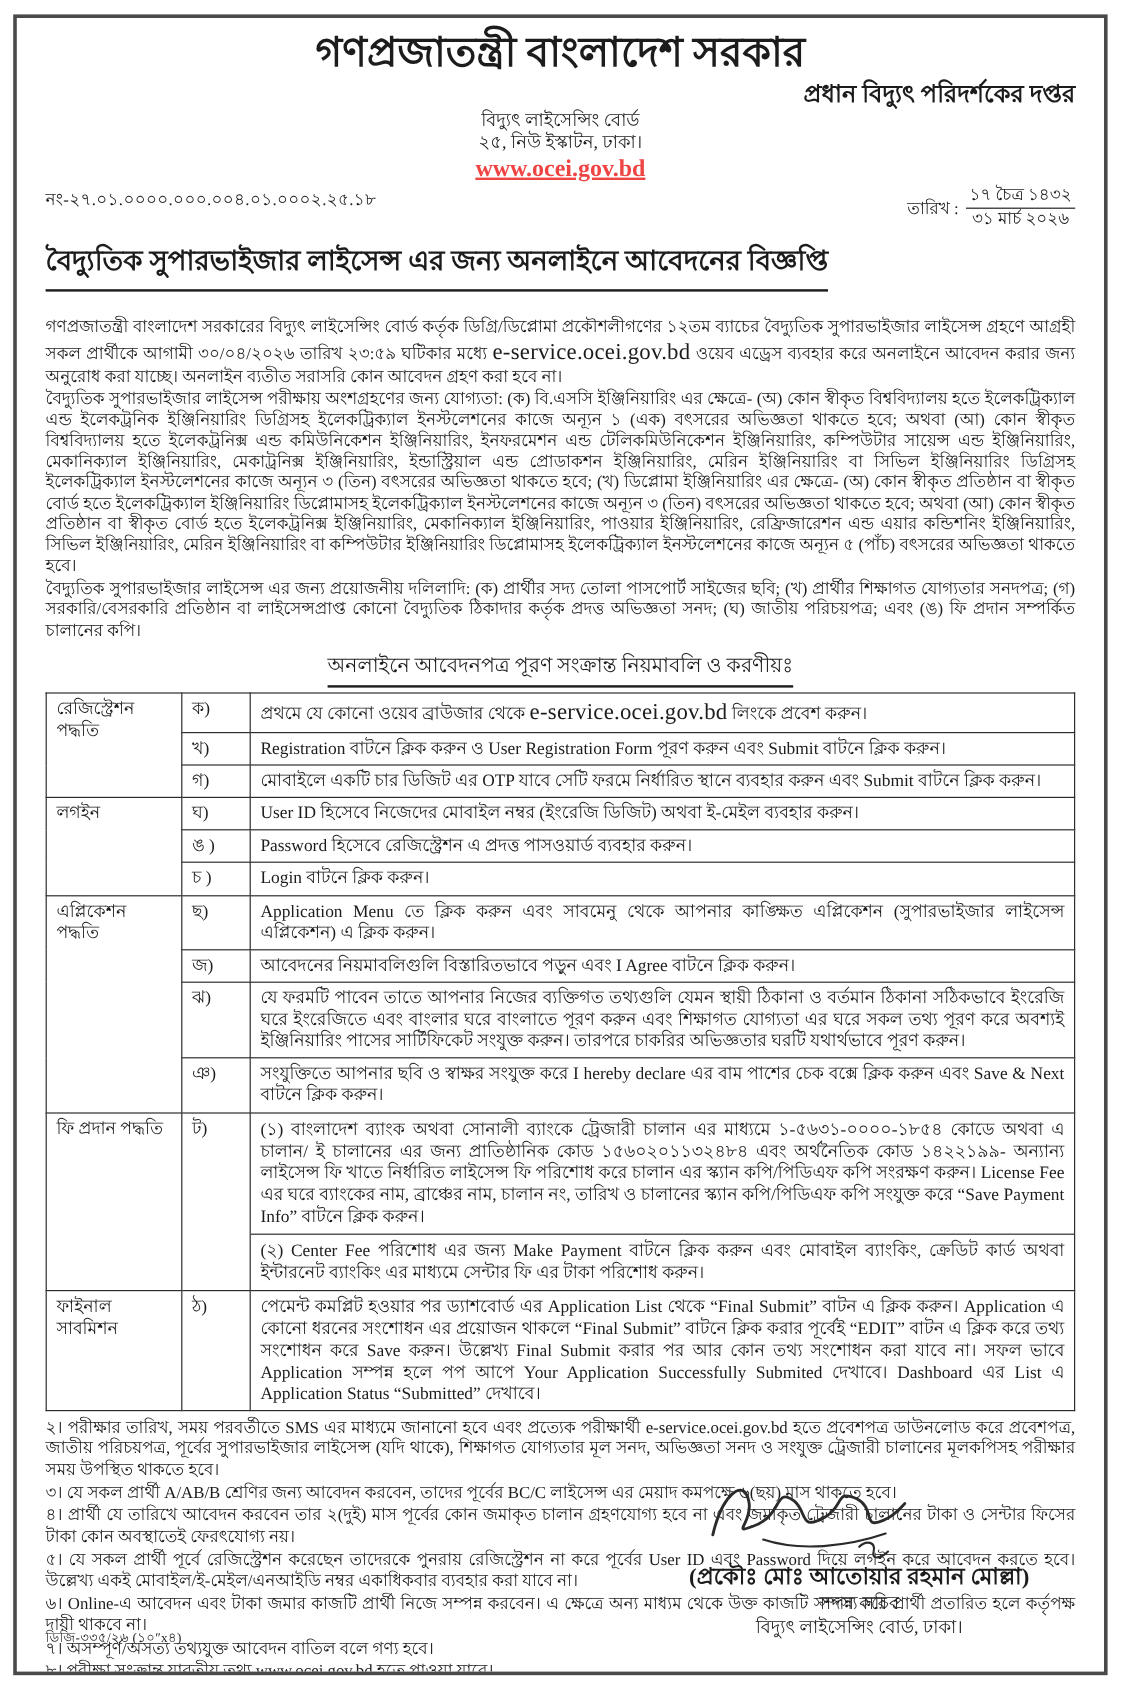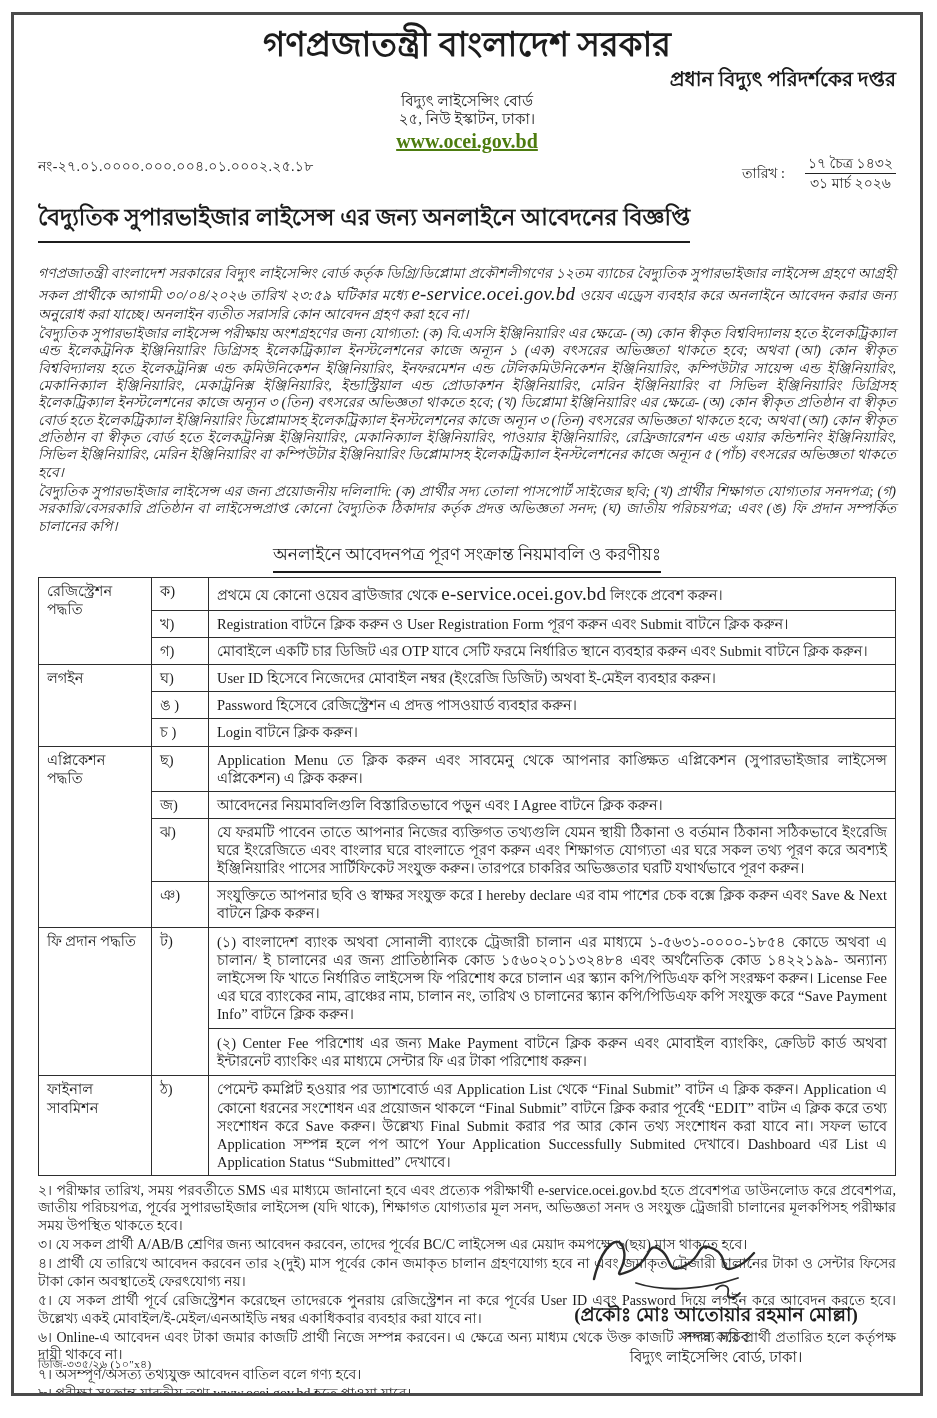--- a/index.html
+++ b/index.html
@@ -12,35 +12,35 @@
     position:absolute;left:11px;top:12px;width:912px;height:1384px;
     border:3px solid #4a4a4a;box-sizing:border-box;
     padding:4px 24px 0 24px;overflow:hidden;background:#fff;
   }
   
   .hdr{text-align:center;line-height:1.15;}
   .gov-title{font-size:34px;font-weight:700;margin:6px 0 4px;}
   .office{font-size:20px;font-weight:700;margin:2px 0;text-align:right;}
   .board{font-size:15px;margin:1px 0;}
   .addr{font-size:15px;margin:1px 0;}
-  .website{font-size:20px;font-weight:700;text-decoration:underline;color:#4d7c0f;}
+  .website{font-size:20px;font-weight:700;text-decoration:underline;color:#ef4444;}
   
   .memo-row{display:flex;justify-content:space-between;align-items:flex-start;
     font-size:14px;margin:2px 0 2px;}
   .memo-no{padding-bottom:8px;letter-spacing:.3px;}
-  .date-wrap{display:flex;align-items:center;gap:20px;}
+  .date-wrap{display:flex;align-items:center;gap:6px;}
   .date-frac{text-align:center;font-size:14px;line-height:1.25;}
   .date-top{border-bottom:1.2px solid #222;padding:0 3px 1px;}
   .date-bot{padding-top:1px;}
   
   .notice-title-wrap{text-align:left;margin:6px 0 22px;}
   .notice-title{font-size:23px;font-weight:700;display:inline-block;
     border-bottom:2.5px solid #1c1c1c;padding-bottom:3px;}
   
-  .para{font-size:14px;line-height:1.24;text-align:justify;margin:2px 0;font-style:italic;}
+  .para{font-size:14px;line-height:1.24;text-align:justify;margin:2px 0;}
   .biglink{font-size:19px;letter-spacing:.2px;}
   .rules-head-wrap{text-align:center;margin:6px 0 4px;}
   .rules-head{font-size:17px;font-weight:400;display:inline-block;
     border-bottom:2px solid #1c1c1c;padding-bottom:2px;}
   
   table.rules{width:100%;border-collapse:collapse;font-size:14.5px;table-layout:fixed;}
   table.rules td{border:1.6px solid #2d2d2d;vertical-align:top;
     padding:4px 8px;line-height:1.25;text-align:justify;}
   td.cat{width:96px;text-align:center;padding-top:8px;line-height:1.35;}
   td.lbl{width:40px;text-align:center;padding-left:4px;padding-right:4px;}

